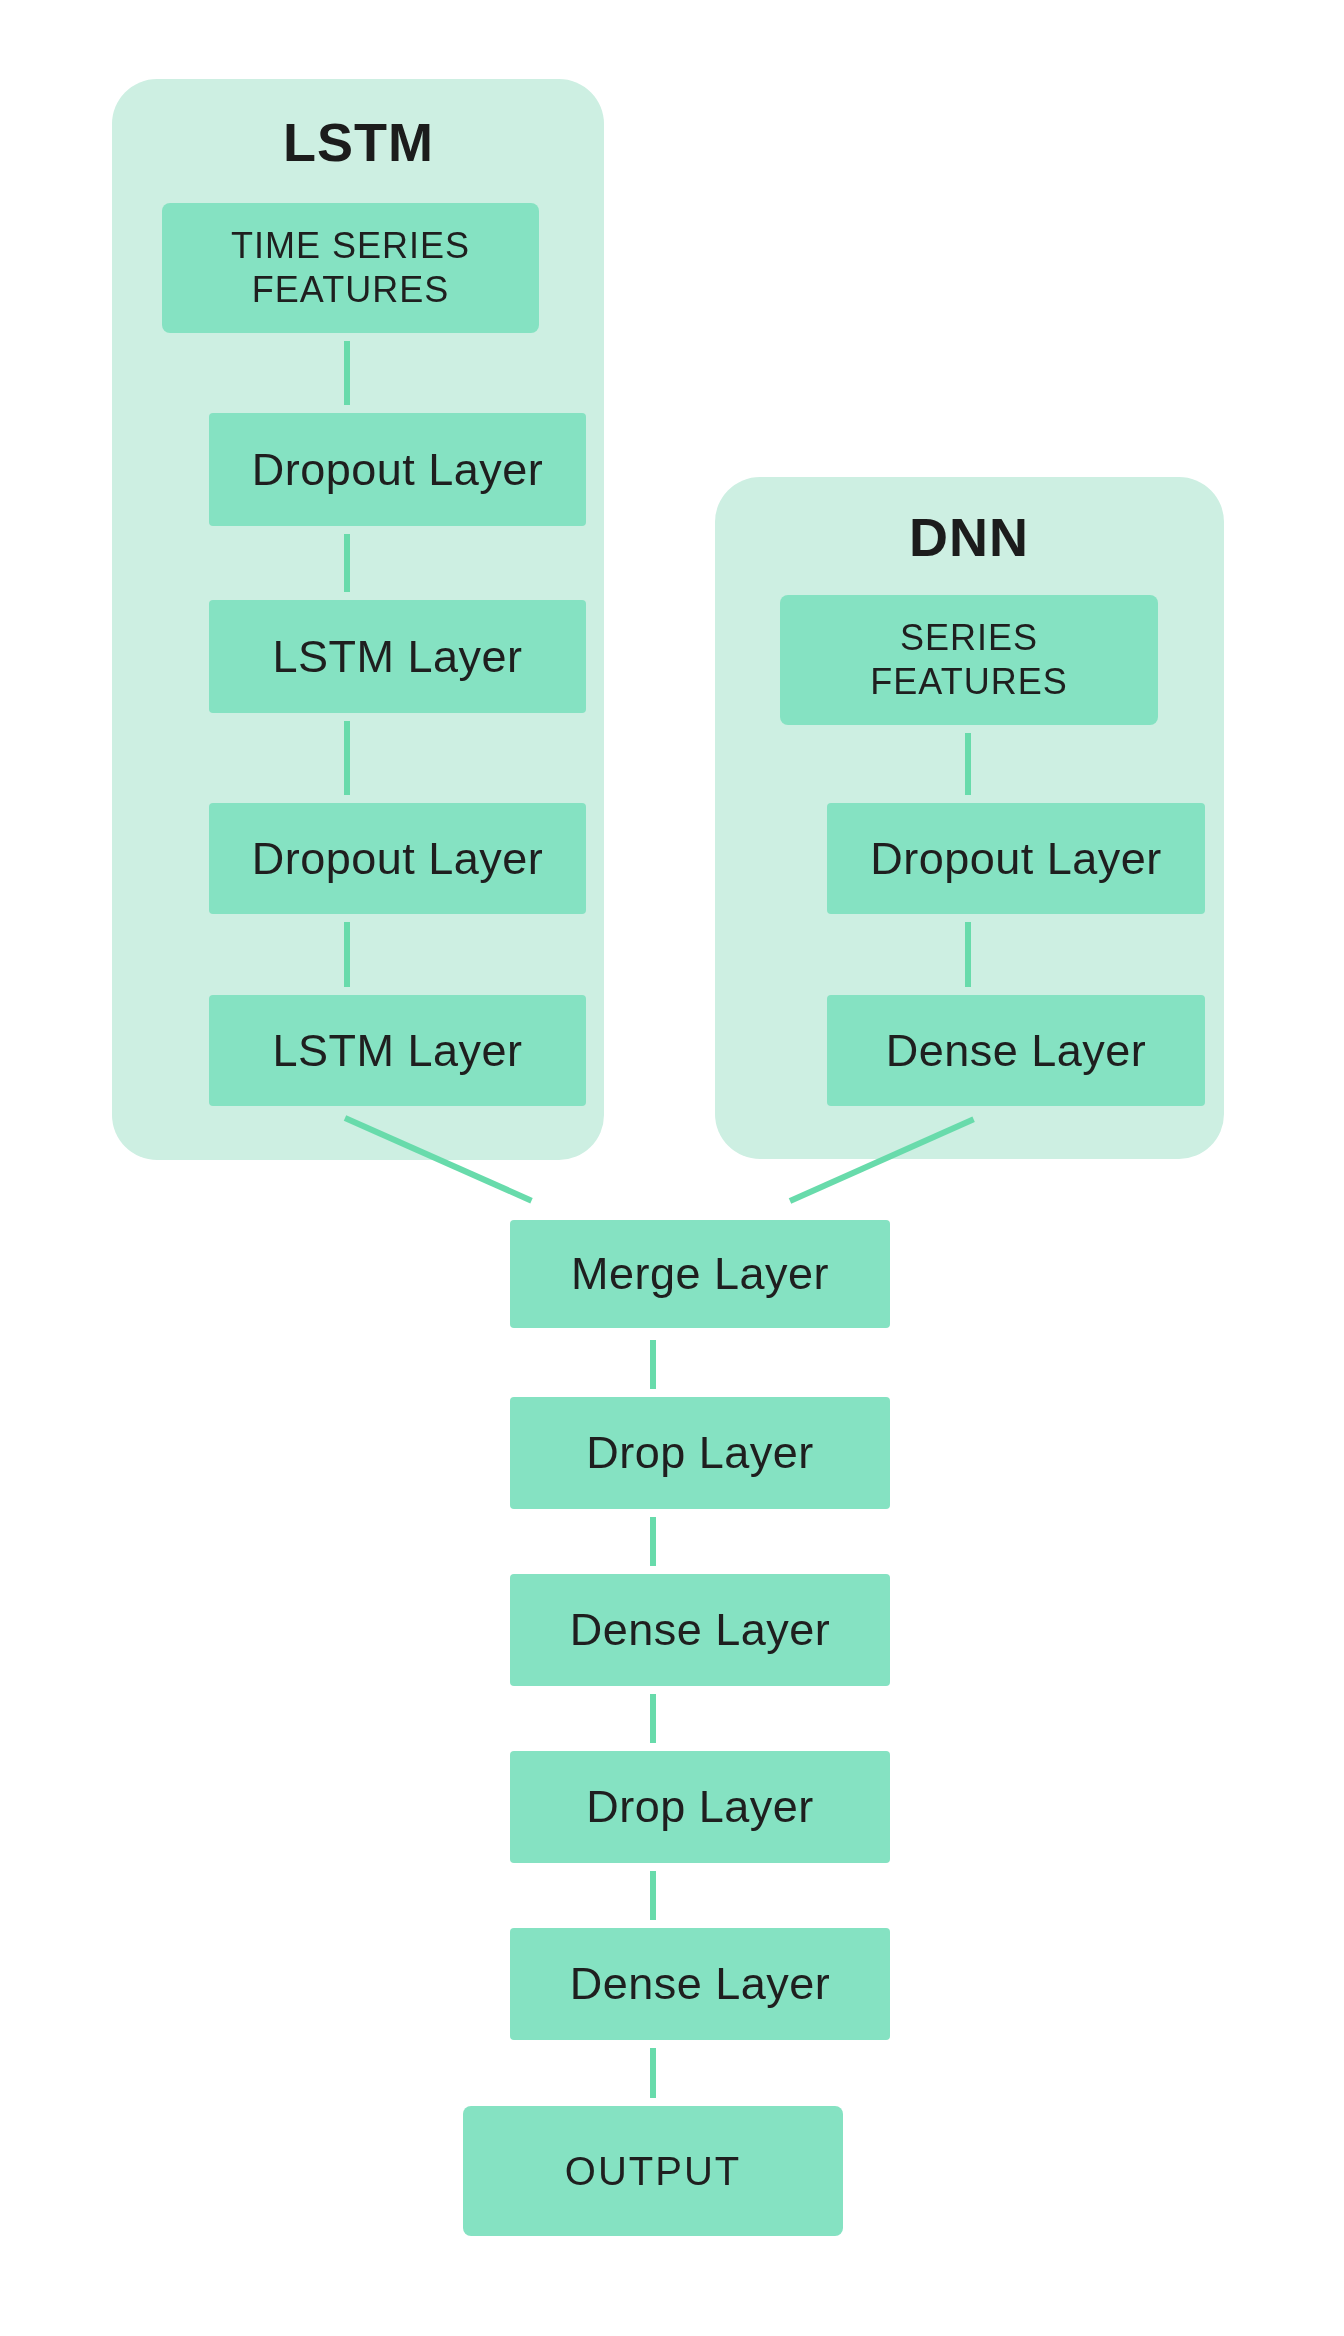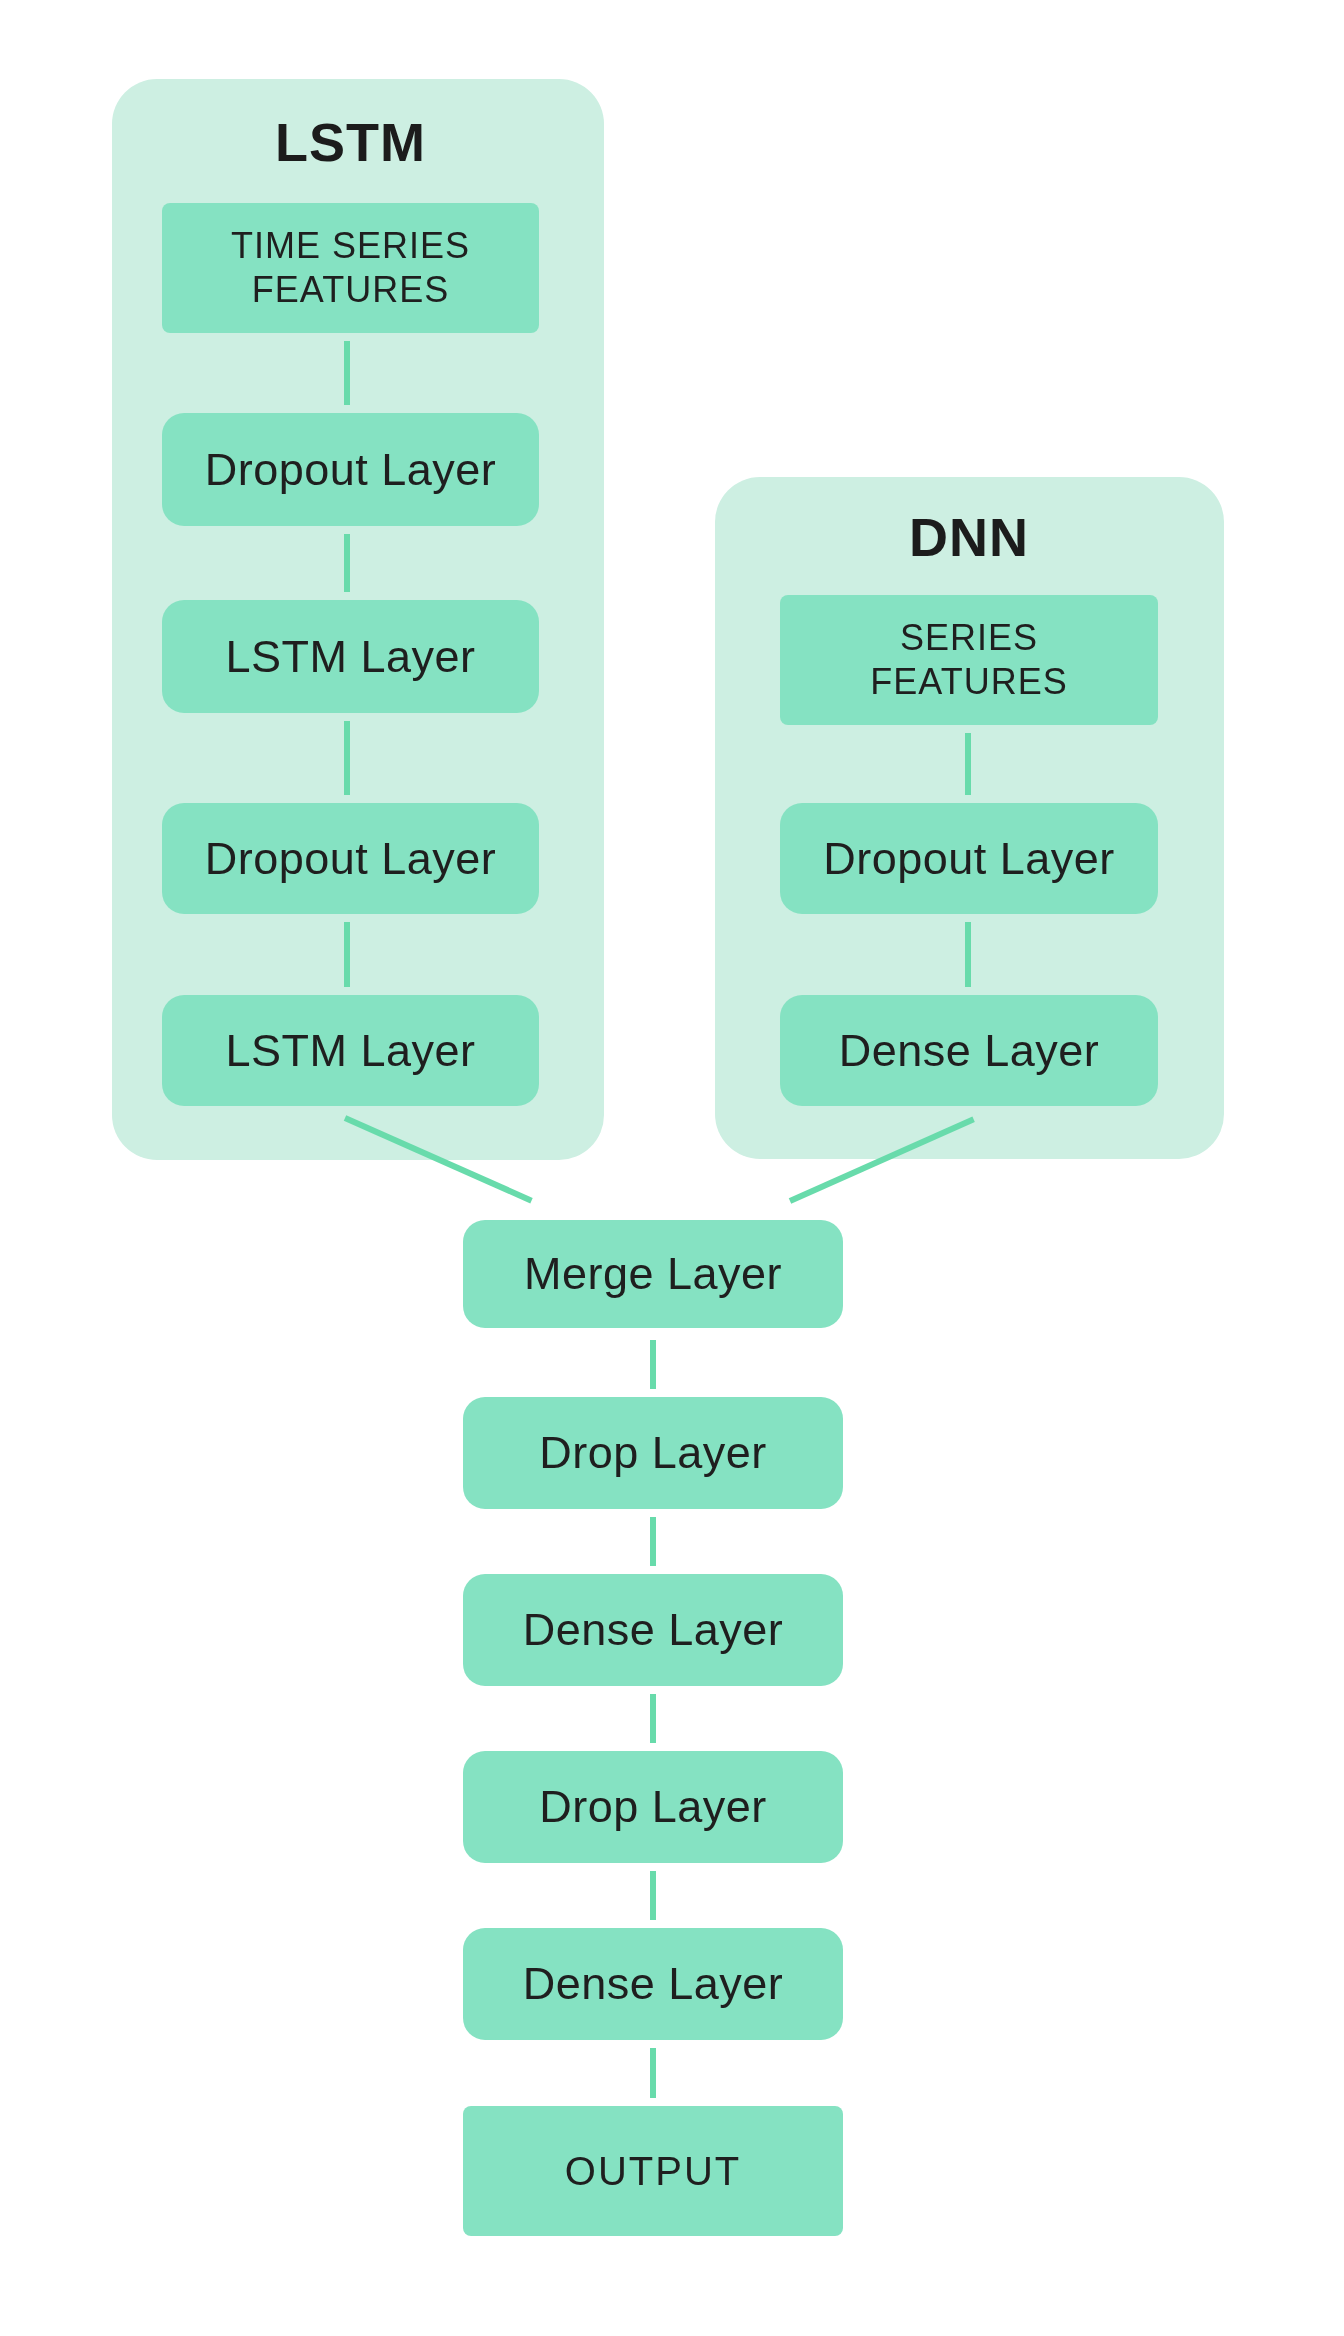--- a/index.html
+++ b/index.html
@@ -33,21 +33,22 @@
   }
   .box {
     position: absolute;
     background: #85e2c2;
     display: flex;
     align-items: center;
     justify-content: center;
     text-align: center;
   }
   .box.round {
-    border-radius: 22px;
+    border-radius: 4px;
+    margin-left: 47px;
   }
   .box.rect {
     border-radius: 8px;
   }
   .label {
     font-size: 45px;
     font-weight: 400;
     letter-spacing: 0.5px;
     color: #1f1f1f;
     white-space: nowrap;
@@ -90,21 +91,21 @@
 </style>
 </head>
 <body>
 
 <div class="canvas">
 
   <div class="panel" style="left:112px; top:79px; width:492px; height:1081px;"></div>
 
   <div class="panel" style="left:715px; top:477px; width:509px; height:682px;"></div>
 
-  <div class="branch-title" style="left:162px; top:114px; width:377px; height:56px;">
+  <div class="branch-title" style="left:170px; top:114px; width:377px; height:56px;">
     <span>LSTM</span>
   </div>
 
   <div class="box rect" style="left:162px; top:203px; width:377px; height:130px;">
     <span class="feature-label">TIME SERIES FEATURES</span>
   </div>
 
   <div class="vline" style="left:344px; top:341px; height:64px;"></div>
 
   <div class="box round" style="left:162px; top:413px; width:377px; height:113px;">

